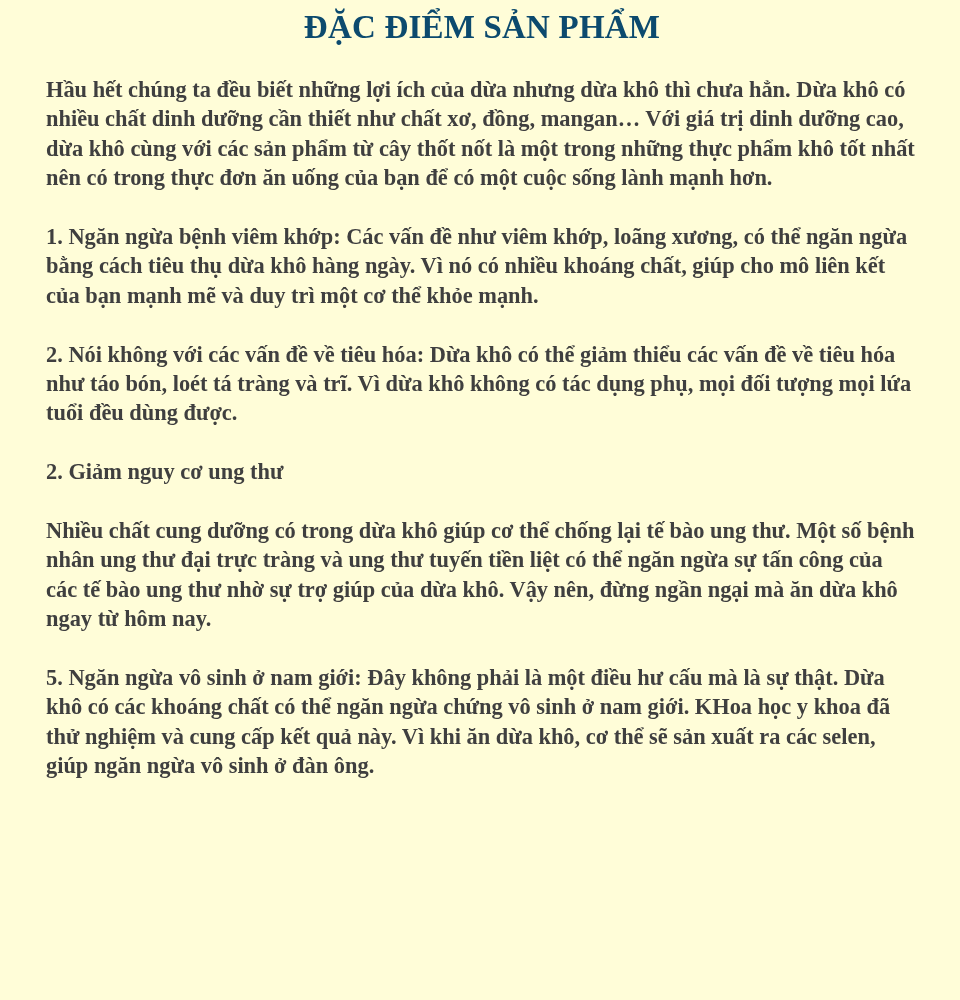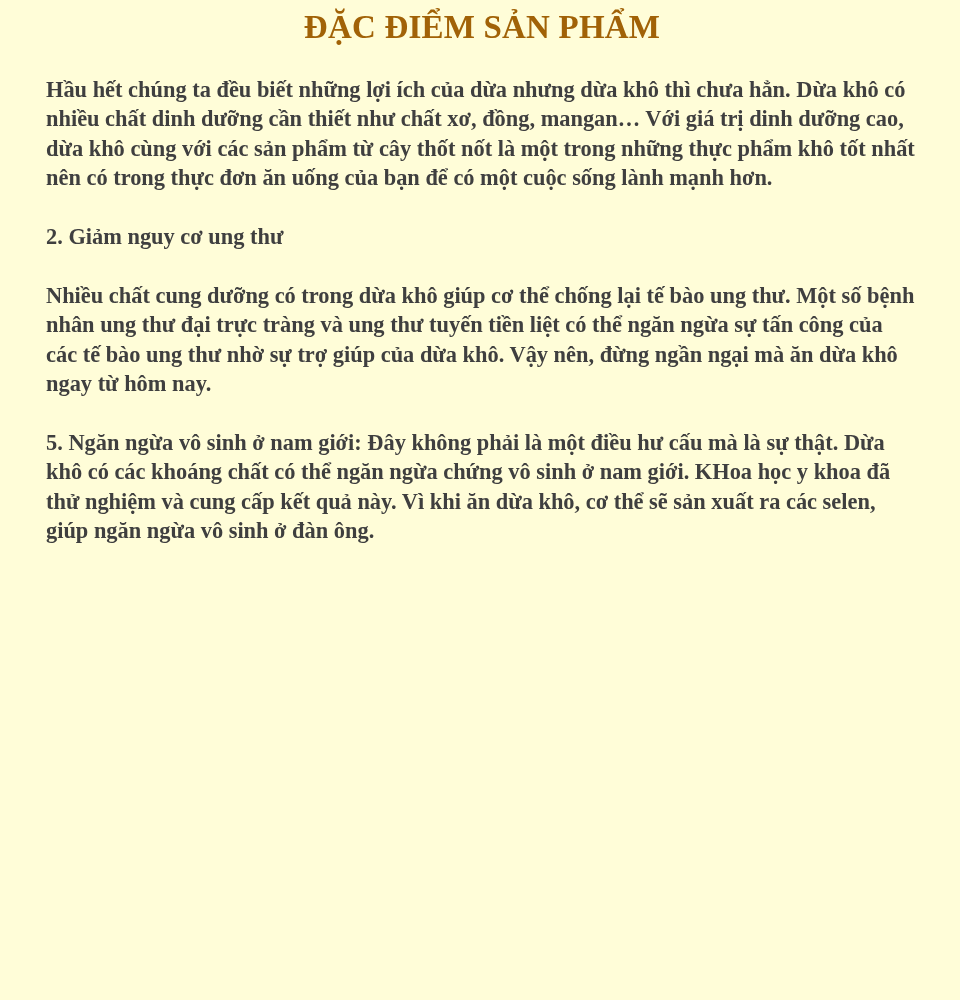--- a/index.html
+++ b/index.html
@@ -21,38 +21,40 @@
       top: 0;
       width: 872px;
     }
     .title {
       margin: 0;
       padding-top: 7px;
       height: 50px;
       text-align: center;
       font-size: 33px;
       font-weight: bold;
-      color: #a16207;
+      color: #0c4a6e;
       line-height: 40px;
       letter-spacing: 0.2px;
     }
     .content {
       margin-top: 18px;
       font-size: 22.4px;
       line-height: 29.4px;
       font-weight: bold;
     }
     .para {
       margin: 0 0 29.4px 0;
     }
   </style>
 </head>
 <body>
 
 <div class="page">
   <h1 class="title">ĐẶC ĐIỂM SẢN PHẨM</h1>
   <div class="content">
     <p class="para">Hầu hết chúng ta đều biết những lợi ích của dừa nhưng dừa khô thì chưa hẳn. Dừa khô có nhiều chất dinh dưỡng cần thiết như chất xơ, đồng, mangan… Với giá trị dinh dưỡng cao, dừa khô cùng với các sản phẩm từ cây thốt nốt là một trong những thực phẩm khô tốt nhất nên có trong thực đơn ăn uống của bạn để có một cuộc sống lành mạnh hơn.</p>
+    <p class="para">1. Ngăn ngừa bệnh viêm khớp: Các vấn đề như viêm khớp, loãng xương, có thể ngăn ngừa bằng cách tiêu thụ dừa khô hàng ngày. Vì nó có nhiều khoáng chất, giúp cho mô liên kết của bạn mạnh mẽ và duy trì một cơ thể khỏe mạnh.</p>
+    <p class="para">2. Nói không với các vấn đề về tiêu hóa: Dừa khô có thể giảm thiểu các vấn đề về tiêu hóa như táo bón, loét tá tràng và trĩ. Vì dừa khô không có tác dụng phụ, mọi đối tượng mọi lứa tuổi đều dùng được.</p>
     <p class="para">2. Giảm nguy cơ ung thư</p>
     <p class="para">Nhiều chất cung dưỡng có trong dừa khô giúp cơ thể chống lại tế bào ung thư. Một số bệnh nhân ung thư đại trực tràng và ung thư tuyến tiền liệt có thể ngăn ngừa sự tấn công của các tế bào ung thư nhờ sự trợ giúp của dừa khô. Vậy nên, đừng ngần ngại mà ăn dừa khô ngay từ hôm nay.</p>
     <p class="para">5. Ngăn ngừa vô sinh ở nam giới: Đây không phải là một điều hư cấu mà là sự thật. Dừa khô có các khoáng chất có thể ngăn ngừa chứng vô sinh ở nam giới. KHoa học y khoa đã thử nghiệm và cung cấp kết quả này. Vì khi ăn dừa khô, cơ thể sẽ sản xuất ra các selen, giúp ngăn ngừa vô sinh ở đàn ông.</p>
   </div>
 </div>
 
 </body></html>

